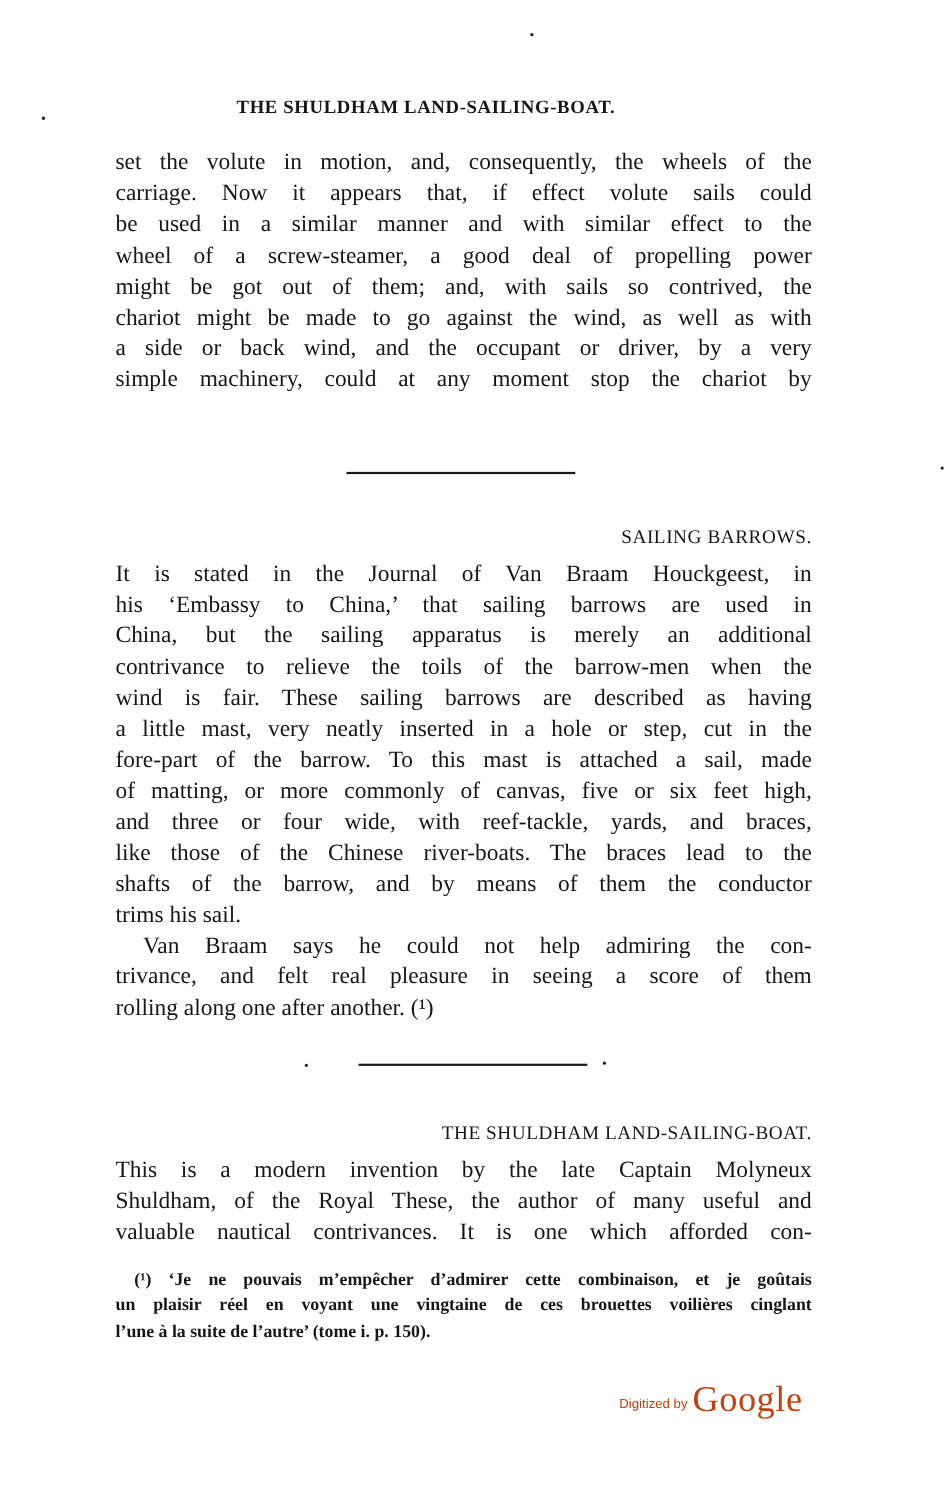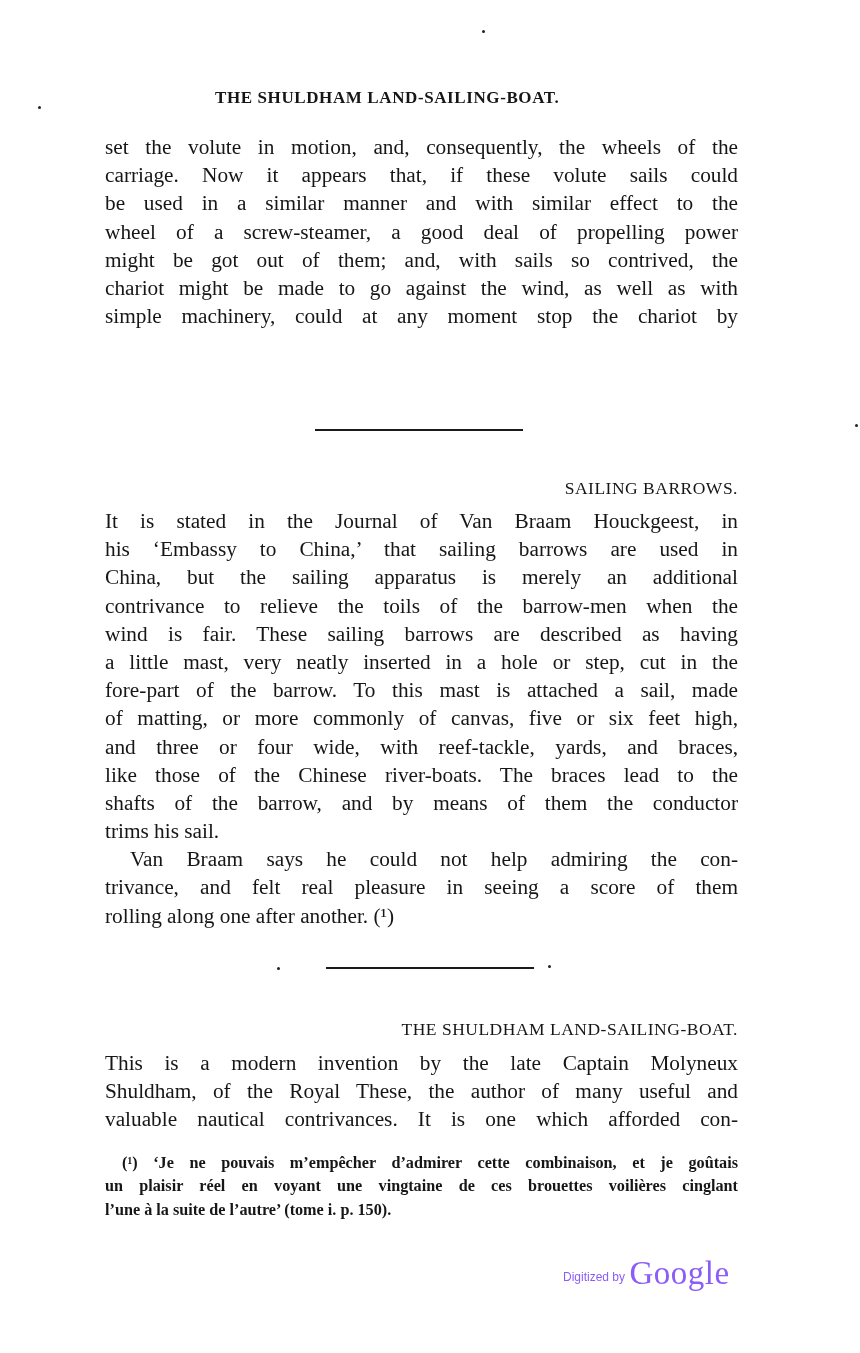--- a/index.html
+++ b/index.html
@@ -97,21 +97,21 @@
       white-space: nowrap;
       text-align-last: justify;
       height: 23.3px;
     }
     .footnote .line.indent { padding-left: 17px; }
     .footnote .line.last { text-align-last: left; }
     .watermark {
       position: absolute;
       left: 563px;
       top: 1255px;
-      color: #8b5cf6;
+      color: #c2410c;
       font-family: "Liberation Sans", sans-serif;
     }
     .watermark .small {
       font-size: 12px;
       vertical-align: 3px;
     }
     .watermark .big {
       font-family: "Liberation Serif", serif;
       font-size: 33px;
       letter-spacing: 0.5px;
@@ -128,25 +128,26 @@
 
 <div class="page">
 
   <div class="running-head">
     <span class="title">THE SHULDHAM LAND-SAILING-BOAT.</span>
     <span class="page-number"></span>
   </div>
 
   <div class="body-text" style="top:133px;">
     <span class="line">set the volute in motion, and, consequently, the wheels of the</span>
-    <span class="line">carriage.  Now it appears that, if these volute sails could</span>
+    <span class="line">carriage.  Now it appears that, if effect volute sails could</span>
     <span class="line">be used in a similar manner and with similar effect to the</span>
     <span class="line">wheel of a screw-steamer, a good deal of propelling power</span>
     <span class="line">might be got out of them; and, with sails so contrived, the</span>
     <span class="line">chariot might be made to go against the wind, as well as with</span>
+    <span class="line">a side or back wind, and the occupant or driver, by a very</span>
     <span class="line">simple machinery, could at any moment stop the chariot by</span>
   </div>
 
   <div class="rule" style="left:315px; top:429px; width:208px;"></div>
 
   <div class="section-heading" style="top:478px;">SAILING BARROWS.</div>
 
   <div class="body-text" style="top:507px;">
     <span class="line">It is stated in the Journal of Van Braam Houckgeest, in</span>
     <span class="line">his ‘Embassy to China,’ that sailing barrows are used in</span>

